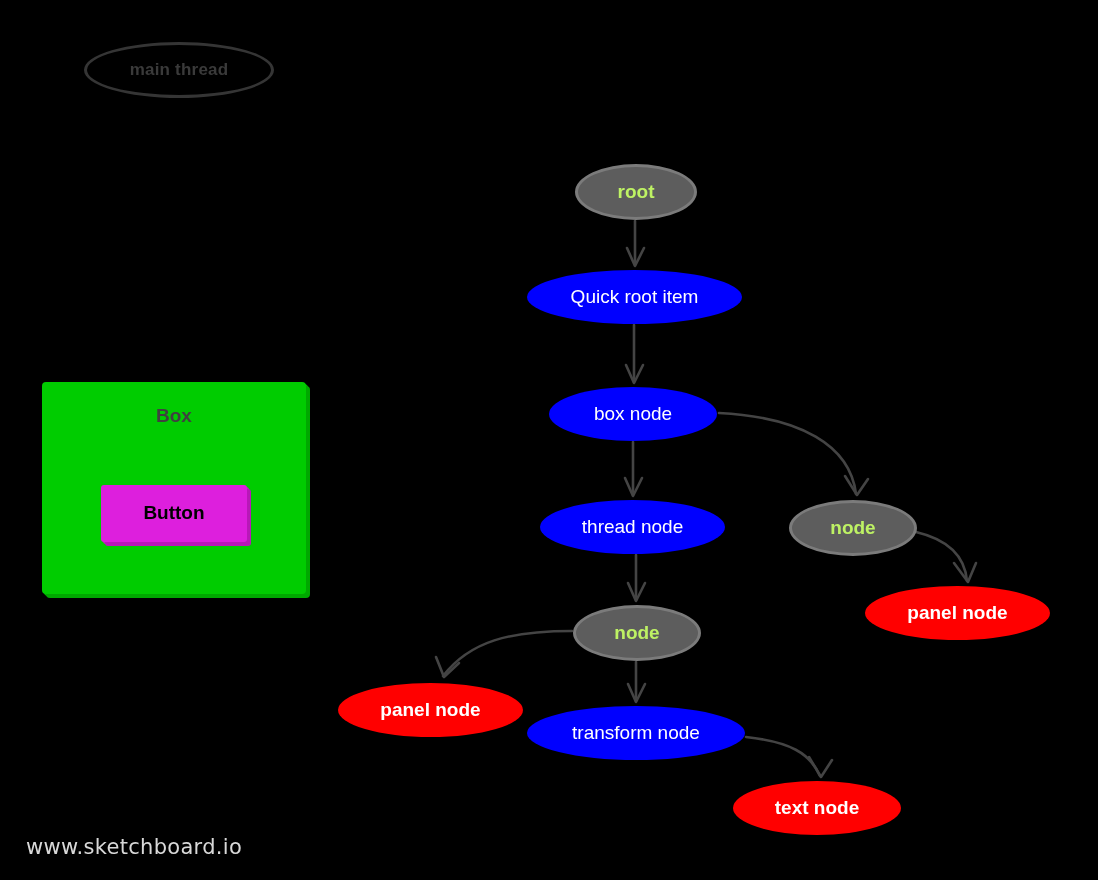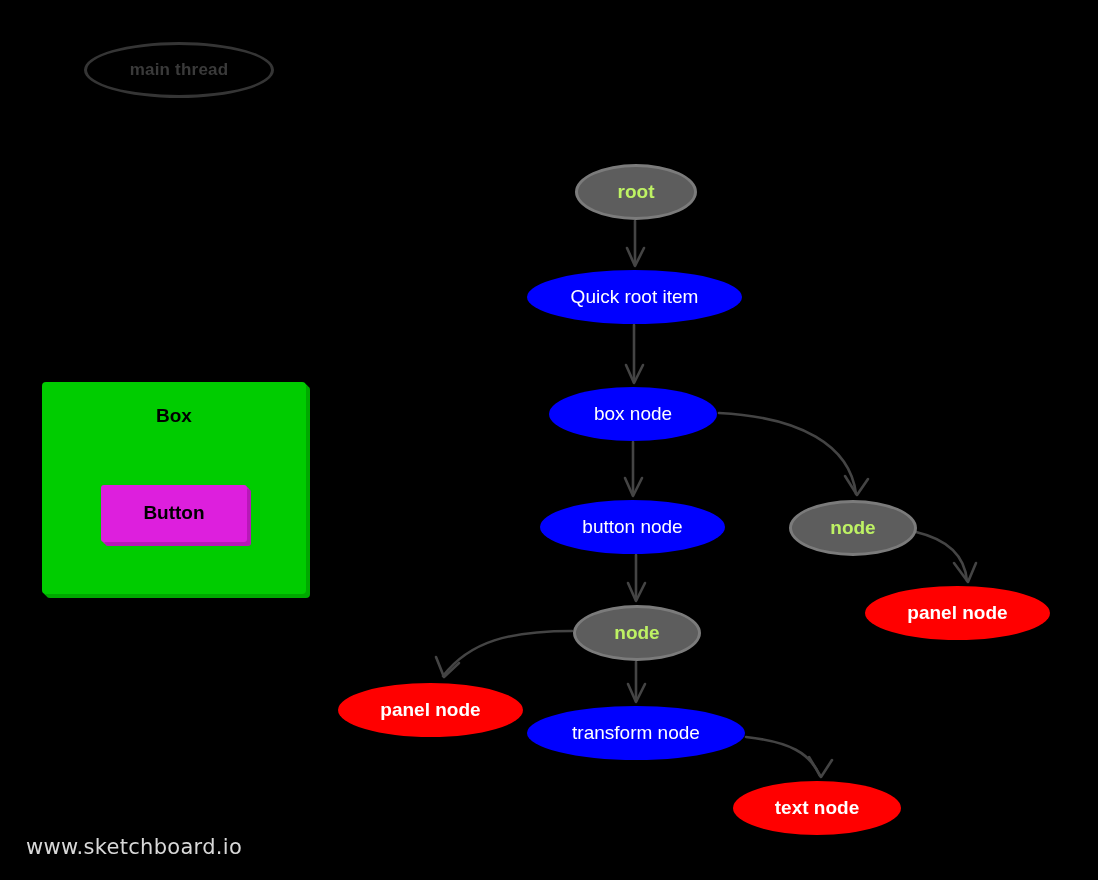--- a/index.html
+++ b/index.html
@@ -60,21 +60,21 @@
   .red-node {
     background: #ff0000;
     border: none;
     color: #ffffff;
     font-weight: bold;
     font-size: 19px;
   }
   .green-box {
     background: #00cc00;
     border: none;
-    color: #000000;
+    color: #404040;
     font-weight: bold;
     font-size: 19px;
     align-items: flex-start;
     padding-top: 24px;
     border-radius: 4px;
     box-shadow: 4px 4px 0 0 #00a800, 2px 2px 0 0 #00b300;
   }
   .magenta-box {
     background: #dd1fdd;
     border: none;
@@ -135,21 +135,21 @@
   <div class="node ellipse gray-node" style="left: 575px; top: 164px; width: 122px; height: 56px;">
     <span>root</span>
   </div>
   <div class="node ellipse blue-node" style="left: 527px; top: 270px; width: 215px; height: 54px;">
     <span>Quick root item</span>
   </div>
   <div class="node ellipse blue-node" style="left: 549px; top: 387px; width: 168px; height: 54px;">
     <span>box node</span>
   </div>
   <div class="node ellipse blue-node" style="left: 540px; top: 500px; width: 185px; height: 54px;">
-    <span>button node</span>
+    <span>thread node</span>
   </div>
   <div class="node ellipse gray-node" style="left: 789px; top: 500px; width: 128px; height: 56px;">
     <span>node</span>
   </div>
   <div class="node ellipse red-node" style="left: 865px; top: 586px; width: 185px; height: 54px;">
     <span>panel node</span>
   </div>
   <div class="node ellipse gray-node" style="left: 573px; top: 605px; width: 128px; height: 56px;">
     <span>node</span>
   </div>

